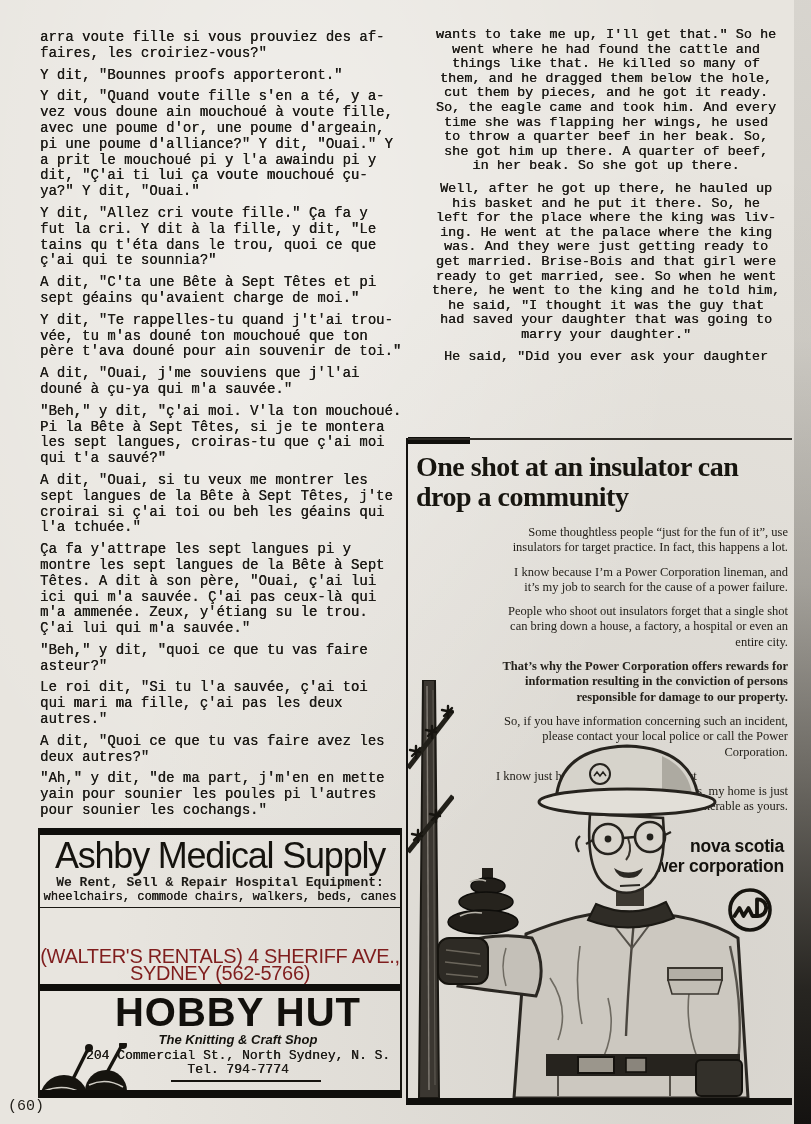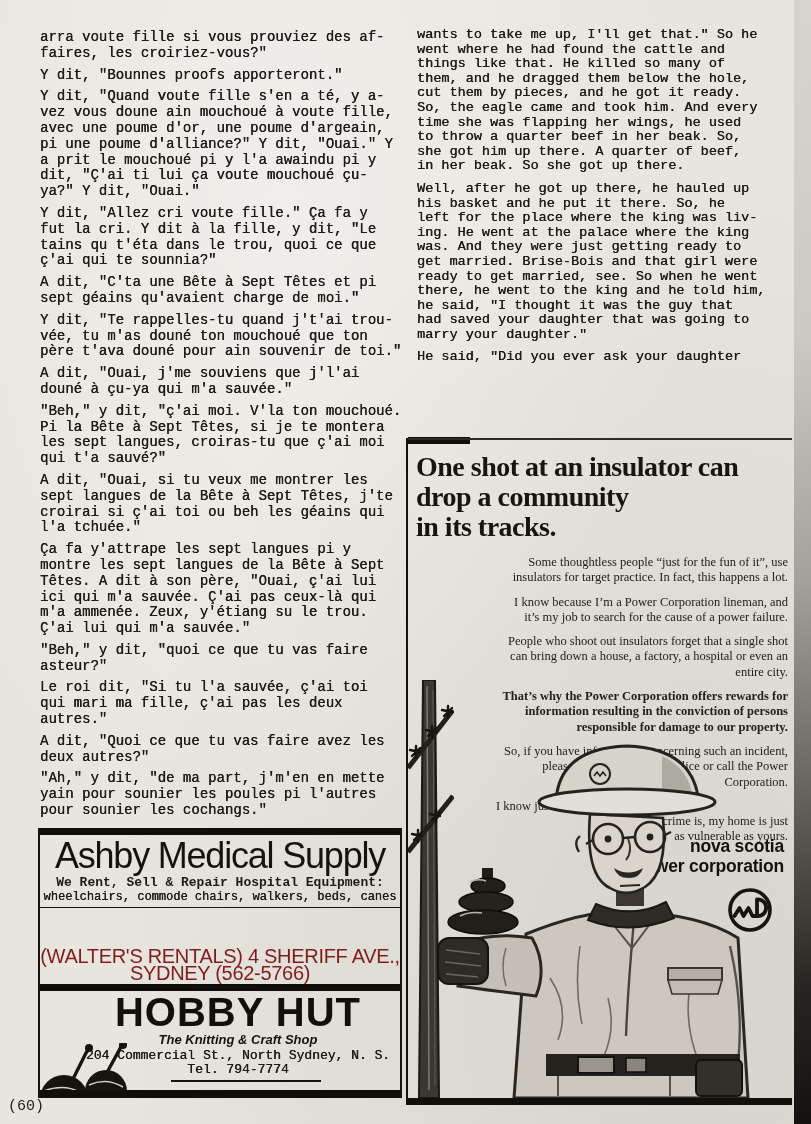--- a/index.html
+++ b/index.html
@@ -11,21 +11,21 @@
       #e8e5df;
     font-family:"Liberation Mono", monospace;
     color:#1d1b17;
   }
   .page{position:absolute;inset:0;}
   
   .col{position:absolute;}
   #left-col{left:40px;top:30px;width:374px;font:14px/15.8px "Liberation Mono", monospace;}
   #right-col{left:417px;top:28px;width:378px;font:13.5px/14.6px "Liberation Mono", monospace;}
   .tw{white-space:pre;margin:0 0 6px 0;text-shadow:.3px 0 0 currentColor;}
-  #right-col .tw{margin-bottom:8px;}
+  #right-col .tw{margin-bottom:8px;text-align:center;}
 
   
   .ad-power{
     position:absolute;left:406px;top:438px;width:386px;height:667px;
     border-left:2px solid #141210;border-bottom:7px solid #100f0c;
     box-sizing:border-box;
   }
   .ad-power::before{content:"";position:absolute;left:0;top:-1px;width:62px;height:7px;background:#100f0c;}
   .ad-power::after{content:"";position:absolute;left:0;top:0;width:100%;height:2px;background:#2e2b26;}
   .ad-headline{
@@ -157,21 +157,20 @@
 he said, "I thought it was the guy that
 had saved your daughter that was going to
 marry your daughter."</p>
       <p class="tw">He said, "Did you ever ask your daughter</p>
     </div>
 
   <div class="ad-power">
     <div class="ad-headline">
       <div>One shot at an insulator can</div>
       <div>drop a community</div>
-      <div>in its tracks.</div>
     </div>
     <div class="ad-body" id="ad-body">
         <p class="adp">Some thoughtless people “just for the fun of it”, use insulators for target practice. In fact, this happens a lot.</p>
         <p class="adp">I know because I’m a Power Corporation lineman, and it’s my job to search for the cause of a power failure.</p>
         <p class="adp">People who shoot out insulators forget that a single shot can bring down a house, a factory, a hospital or even an entire city.</p>
         <p class="adp b">That’s why the Power Corporation offers rewards for information resulting in the conviction of persons responsible for damage to our property.</p>
         <p class="adp">So, if you have information concerning such an incident, please contact your local police or call the Power Corporation.</p>
       </div>
     <div class="ad-closing">
       <div>I know just how important stamping out</div>

